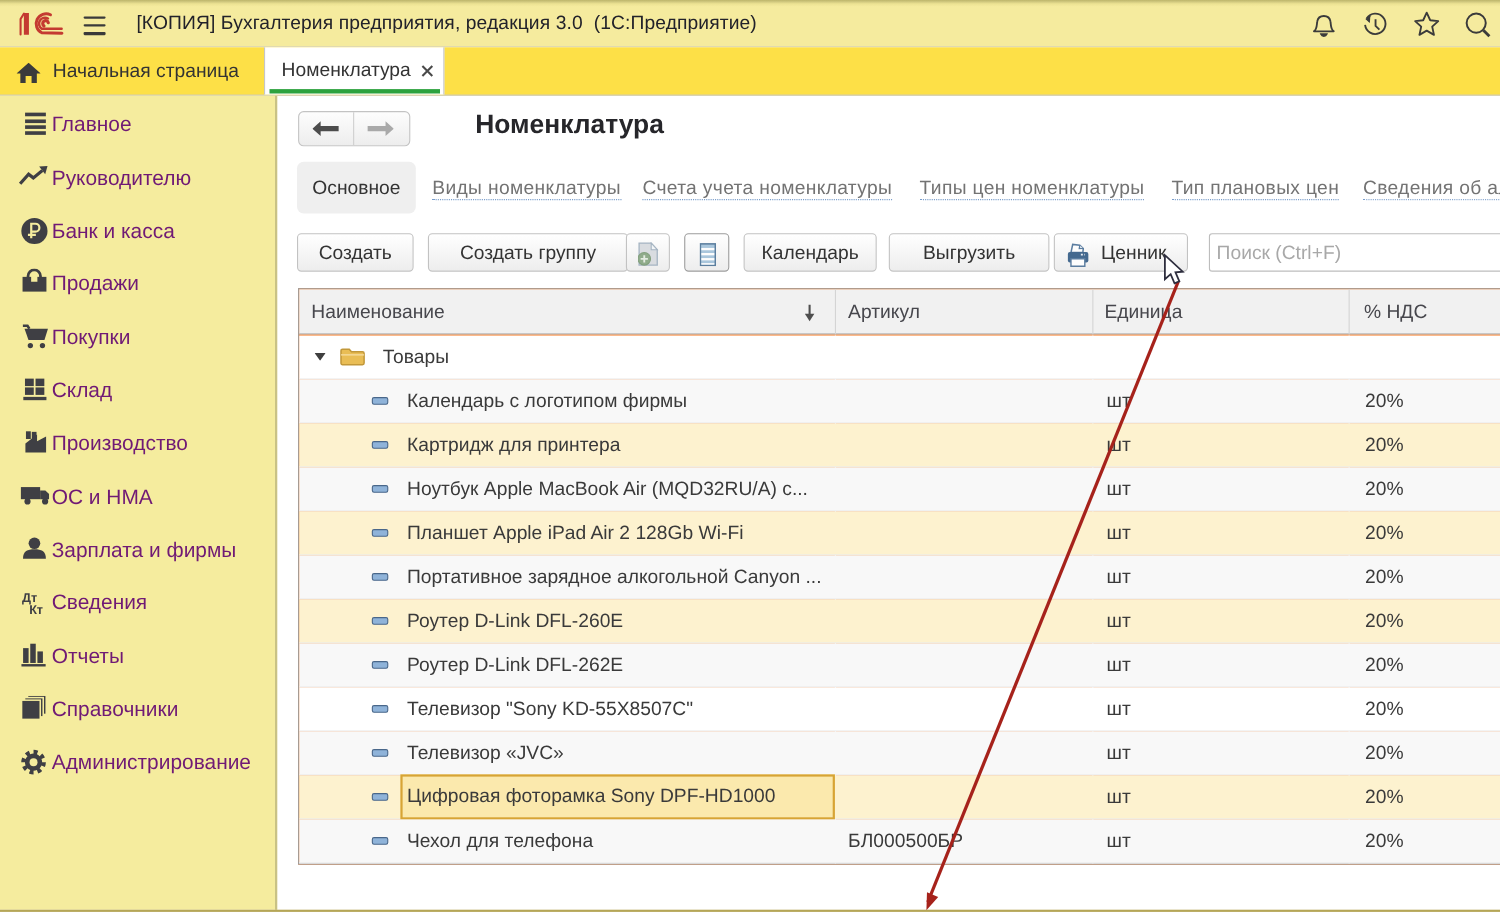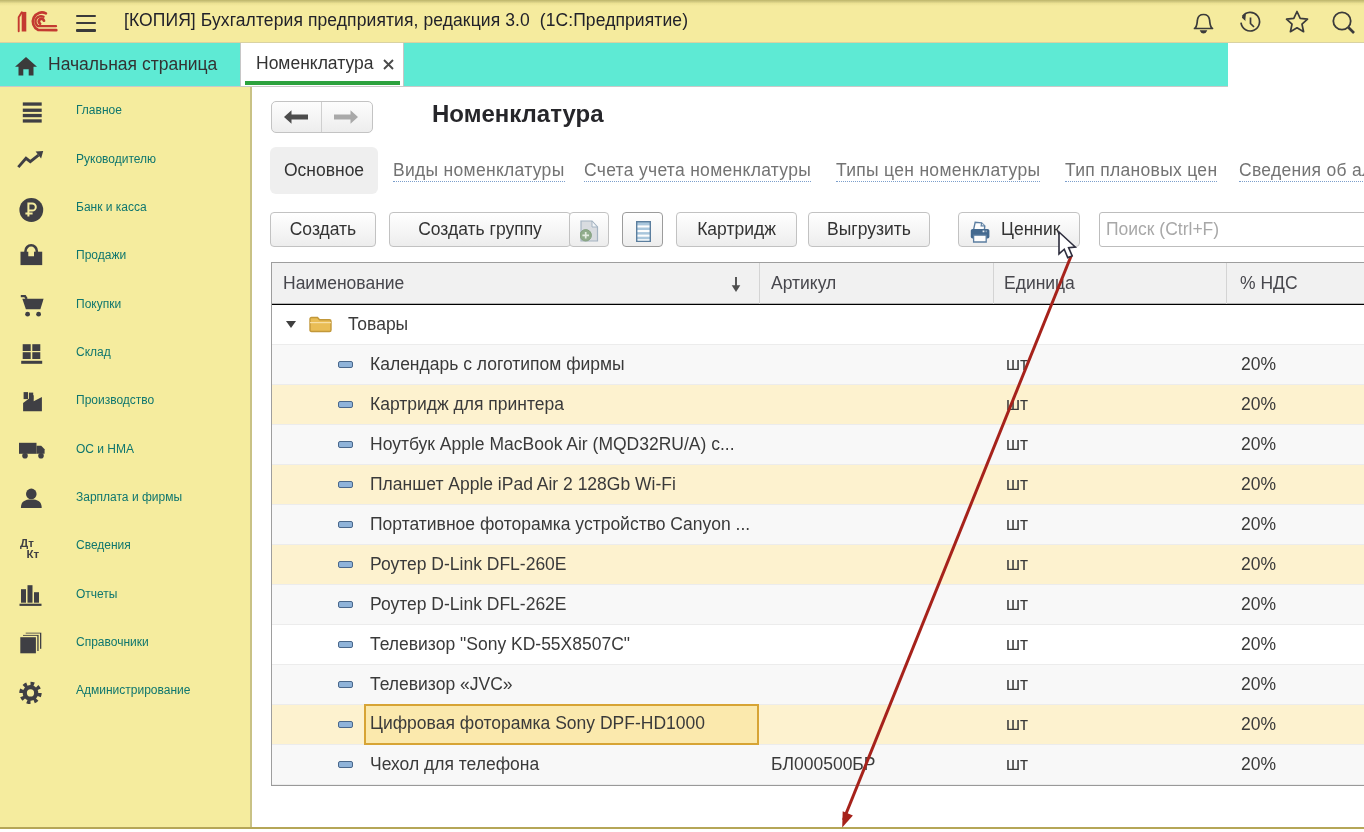--- a/index.html
+++ b/index.html
@@ -3,42 +3,42 @@
 <style>
 *{margin:0;padding:0;box-sizing:border-box}
 html,body{width:1364px;height:832px;overflow:hidden}
 body{position:relative;font-family:"Liberation Sans",sans-serif;background:#fff;color:#3a3a3a}
 .abs{position:absolute}
 
 #topbar{left:0;top:0;width:1364px;height:43px;background:linear-gradient(180deg,#bdb56a 0,#cfc77e 1.5px,#ece293 3.5px,#f5eb9e 6px,#f5eb9e 100%);border-bottom:1px solid #d9d2a2}
 #title{left:124px;top:0;height:42px;line-height:41px;font-size:17.5px;letter-spacing:0.1px;color:#22222a}
 .ham{left:76px;width:20px;height:2.4px;background:#3a3a3a;border-radius:1px}
 
-#tabbar{left:0;top:43px;width:1228px;height:44px;background:#5eead4;border-bottom:1px solid #c9c9c9}
+#tabbar{left:0;top:43px;width:1364px;height:44px;background:#fde047;border-bottom:1px solid #c9c9c9}
 #hometext{left:48px;top:0;height:43px;line-height:43px;font-size:17.5px;color:#333}
 #activetab{left:240px;top:0;width:164px;height:43px;background:#fff;border-left:1px solid #c6c6c6;border-right:1px solid #c6c6c6}
 #activetab .txt{left:15px;top:0;height:43px;line-height:41px;font-size:17.5px;color:#333}
 #greenline{left:245px;top:38px;width:155px;height:3.5px;background:#2da23e}
 .closex{left:141px;top:15px;width:13px;height:13px}
 
 #sidebar{left:0;top:87px;width:252px;height:740px;background:#f5ec9e;border-right:2px solid #c9c285}
 .sbitem{left:0;width:250px;height:48.35px}
 .sbitem .ic{position:absolute;left:17px;top:50%;margin-top:-14px;width:28px;height:28px}
-.sbitem .tx{position:absolute;left:76px;top:50%;margin-top:-10px;font-size:12px;color:#0f766e;white-space:nowrap}
+.sbitem .tx{position:absolute;left:47px;top:50%;margin-top:-10px;font-size:19px;color:#701a75;white-space:nowrap}
 
 #navbtns{left:271px;top:101px;width:102px;height:32px;border:1px solid #c3c3c3;border-radius:5px;background:linear-gradient(#fdfdfd,#ededed)}
 #navsep{left:321px;top:102px;width:1px;height:30px;background:#cfcfcf}
 #pagetitle{left:432px;top:100px;font-size:24px;font-weight:bold;color:#26262a}
 #chip{left:270px;top:147px;width:108px;height:47px;background:#efefef;border-radius:6px;text-align:center;line-height:47px;font-size:17.5px;color:#333}
 .lnk{top:160px;font-size:17.5px;letter-spacing:0.3px;color:#737373;border-bottom:1.5px dotted #7b9ecb;white-space:nowrap}
 
 .btn{top:212px;height:34.5px;border:1px solid #c2c2c2;border-radius:4px;background:linear-gradient(#ffffff,#ededed);font-size:17.5px;color:#333;text-align:center;line-height:32px;white-space:nowrap}
 #search{left:1099px;top:212px;width:280px;height:34.5px;border:1px solid #bdbdbd;border-radius:3px;background:#fff;font-size:17.5px;color:#a8a8a8;line-height:33px;padding-left:6px}
 
-#tbl{left:271px;top:262px;width:1093px;height:524px;border-top:1px solid #9e9e9e;border-left:1px solid #9e9e9e;border-bottom:2px solid #999;background:#000000}
+#tbl{left:271px;top:262px;width:1093px;height:524px;border-top:1px solid #9e9e9e;border-left:1px solid #9e9e9e;border-bottom:2px solid #999;background:#f97316}
 #thead{left:0;top:0;width:1093px;height:41px;background:#f1f1f1;border-bottom:1px solid #b5b5b5}
 .hsep{top:0;width:1px;height:41px;background:#d4d4d4}
 .htx{top:0;height:41px;line-height:41px;font-size:17.5px;color:#47474d;white-space:nowrap}
 .row{left:0;width:1092px;height:40px;border-bottom:1px solid #ececec}
 .vsep{top:42px;width:1px;height:480px;background:#e9e9e9}
 .rtx{position:absolute;top:0;height:39px;line-height:39px;font-size:17.5px;color:#3a3a3a;white-space:nowrap}
 .dash{position:absolute;left:66px;top:16px;width:15px;height:7px;border-radius:2px;background:#8fb3d9;border:1.5px solid #49678a}
 .w{background:#fff}.g{background:#f8f8f8}.y{background:#fdf2cf}
 #selcell{left:92px;top:-1px;width:395px;height:41px;background:#fbe9ad;border:2px solid #d7a435}
 
@@ -244,22 +244,22 @@
   <svg class="abs" style="left:12.5px;top:7.5px" width="15" height="21" viewBox="0 0 15 21">
       <rect x="0.7" y="0.7" width="13.6" height="19.6" fill="#a9c6dc" stroke="#5b7e9e" stroke-width="1.4"></rect>
       <g fill="#fdfdfd">
         <rect x="1.6" y="4.4" width="11.8" height="2.1"></rect>
         <rect x="1.6" y="9" width="11.8" height="2.1"></rect>
         <rect x="1.6" y="13.6" width="11.8" height="2.1"></rect>
         <rect x="1.6" y="18.2" width="11.8" height="1.4"></rect>
       </g>
     </svg>
 </div>
-<div class="btn abs" style="left:676px;width:121px">Картридж</div>
-<div class="btn abs" style="left:808px;width:122px">Выгрузить</div>
+<div class="btn abs" style="left:676px;width:121px">Календарь</div>
+<div class="btn abs" style="left:808px;width:146px">Выгрузить</div>
 <div class="btn abs" style="left:958px;width:122px;text-align:left;padding-left:42px">Ценник
   <svg class="abs" style="left:11px;top:8px" width="21" height="22" viewBox="0 0 21 22">
       <path d="M 3.6 8.6 L 5.2 1.2 L 11.6 1.9 L 14.8 4.9 L 14.4 8.6 Z" fill="#fdfdfd" stroke="#5b7da0" stroke-width="1.4"></path>
       <path d="M 11.6 1.9 L 11.1 5 L 14.8 4.9" fill="#dbe4ec" stroke="#5b7da0" stroke-width="1.1"></path>
       <rect x="0.8" y="8" width="18.6" height="9.6" rx="1.8" fill="#44698f"></rect>
       <path d="M 12.6 10.4 L 16.4 10.4" stroke="#e9eef3" stroke-width="1.6" stroke-dasharray="1.8 1.4"></path>
       <path d="M 3.6 14.2 L 16.2 14.2 L 16.2 21 L 3.6 21 Z" fill="#fdfdfd" stroke="#5b7da0" stroke-width="1.3"></path>
     </svg>
 </div>
 <div id="search" class="abs">Поиск (Ctrl+F)</div>
@@ -311,21 +311,21 @@
       <div class="rtx" style="left:969px">20%</div>
     </div>
   <div class="row y abs" style="top:202px">
       <div class="dash"></div>
       <div class="rtx" style="left:98px">Планшет Apple iPad Air 2 128Gb Wi-Fi</div>
       <div class="rtx" style="left:734px">шт</div>
       <div class="rtx" style="left:969px">20%</div>
     </div>
   <div class="row g abs" style="top:242px">
       <div class="dash"></div>
-      <div class="rtx" style="left:98px">Портативное фоторамка устройство Canyon ...</div>
+      <div class="rtx" style="left:98px">Портативное зарядное алкогольной Canyon ...</div>
       <div class="rtx" style="left:734px">шт</div>
       <div class="rtx" style="left:969px">20%</div>
     </div>
   <div class="row y abs" style="top:282px">
       <div class="dash"></div>
       <div class="rtx" style="left:98px">Роутер D-Link DFL-260E</div>
       <div class="rtx" style="left:734px">шт</div>
       <div class="rtx" style="left:969px">20%</div>
     </div>
   <div class="row g abs" style="top:322px">

